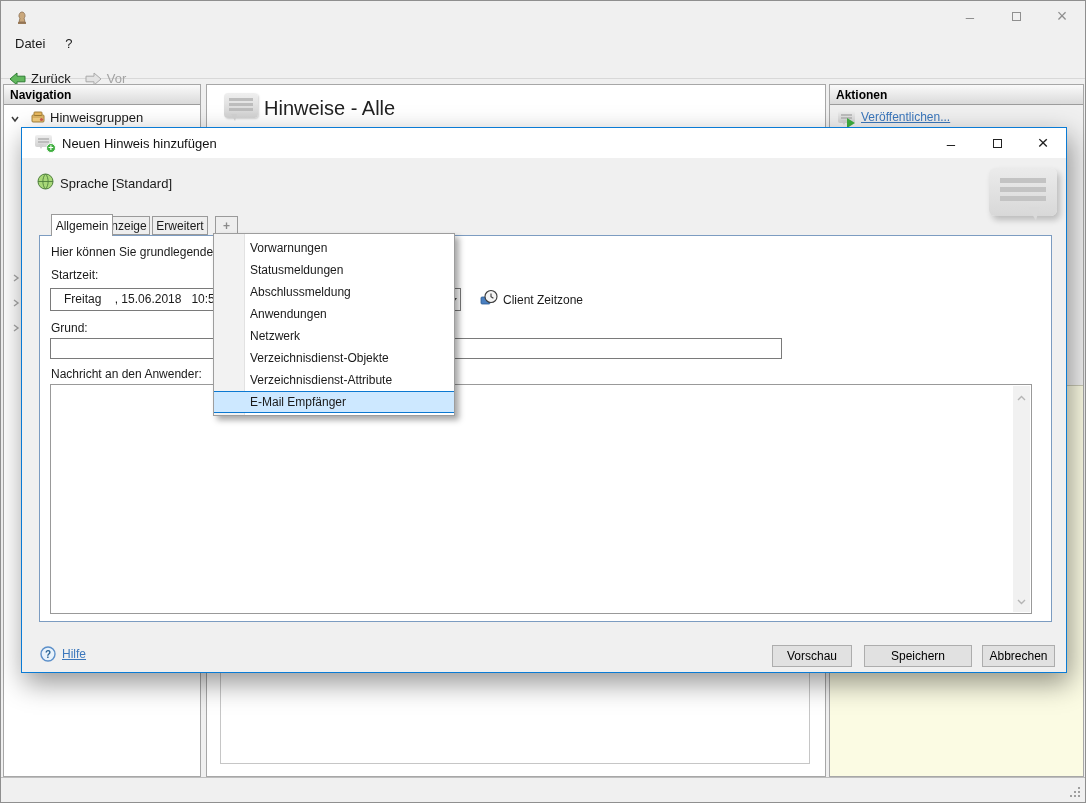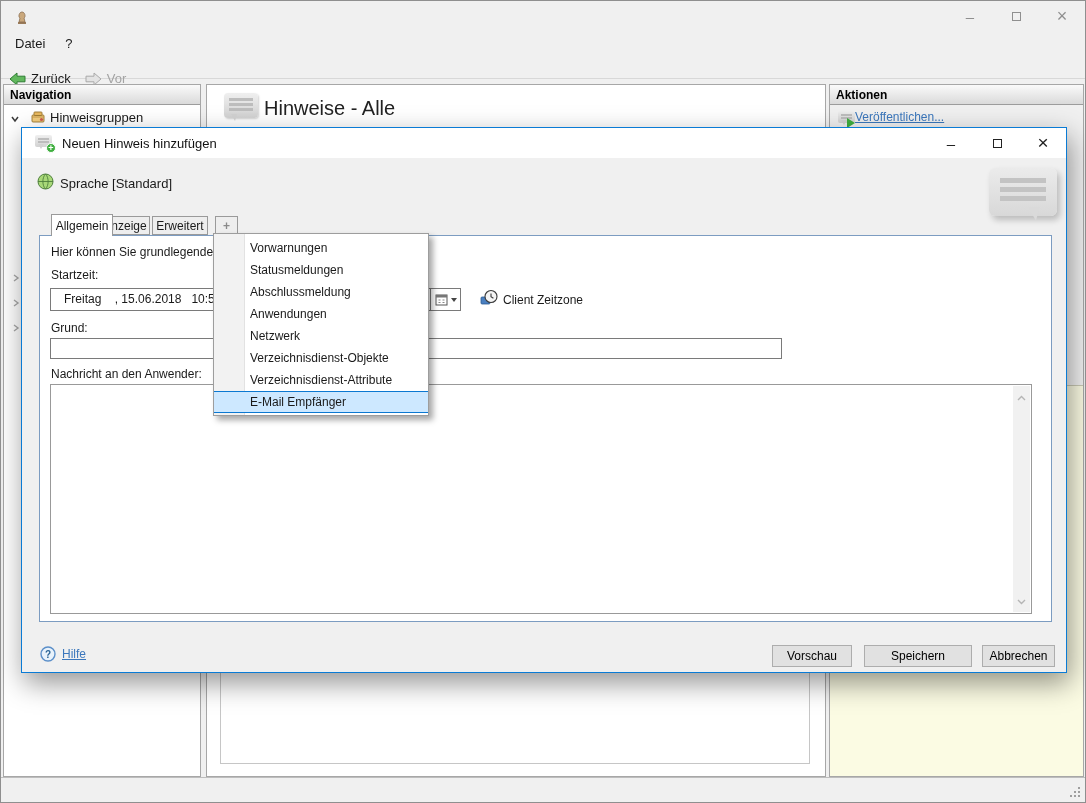--- a/index.html
+++ b/index.html
@@ -32,21 +32,21 @@
   .tree-chev-r { position:absolute; left:7px; width:10px; height:10px; }
   .tree-icon { position:absolute; left:26px; top:0; }
   .tree-label { position:absolute; left:46px; top:1px; font-size:13px; white-space:nowrap; }
 
   .center-panel { position:absolute; left:205px; top:83px; width:620px; bottom:25px; background:#fff; border:1px solid #a7a7a7; }
   .content-header { position:absolute; left:0; top:0; right:0; height:46px; background:#fff; }
   .content-title { position:absolute; left:57px; top:12px; font-size:20px; color:#222; font-weight:400; }
   .center-inner-box { position:absolute; left:13px; right:15px; top:148px; bottom:12px; border:1px solid #c6c6c6; background:#fff; }
 
   .right-panel { position:absolute; left:828px; top:83px; width:255px; bottom:25px; background:#f0f0f0; border:1px solid #a7a7a7; }
-  .action-row { position:absolute; left:8px; top:25px; display:flex; align-items:center; gap:0; }
+  .action-row { position:absolute; left:8px; top:25px; display:flex; align-items:center; gap:6px; }
   .link { color:#3b77bc; text-decoration:underline; font-size:12px; }
   .yellow-box { position:absolute; left:0; right:0; top:300px; bottom:0; background:#fbfbe3; border-top:1px solid #c9c9b4; }
 
   .statusbar { position:absolute; left:0; right:0; bottom:0; height:25px; background:#f0f0f0; border-top:1px solid #bdbdbd; }
   .grip { position:absolute; right:5px; bottom:5px; width:2px; height:2px; background:#9e9e9e;
           box-shadow:0 -8px 0 #9e9e9e, 0 -4px 0 #9e9e9e, -4px 0 0 #9e9e9e, -8px 0 0 #9e9e9e, -4px -4px 0 #9e9e9e; }
 
   
   .bubble { position:relative; background:linear-gradient(180deg,#efefef,#d2d2d2); border-radius:4px; box-shadow:1px 1px 2px rgba(0,0,0,.18); }
   .bubble::after { content:""; position:absolute; bottom:-7px; left:7px; border:4px solid transparent; border-top:7px solid #d2d2d2; border-right-width:2px; }
@@ -90,21 +90,21 @@
   .vscroll .up { position:absolute; top:4px; left:4px; }
   .vscroll .dn { position:absolute; bottom:4px; left:4px; }
 
   .help-row { position:absolute; left:18px; top:518px; display:flex; align-items:center; gap:6px; }
   .btn { position:absolute; top:517px; height:22px; background:#e1e1e1; border:1px solid #adadad; font-size:12px; text-align:center; padding-top:3px; color:#000; }
   .btn-vorschau { left:750px; width:80px; }
   .btn-speichern { left:842px; width:108px; }
   .btn-abbrechen { left:960px; width:73px; }
 
   
-  .popup { position:absolute; left:212px; top:232px; width:216px; background:#fff; border:1px solid #9d9d9d; box-shadow:4px 4px 6px rgba(0,0,0,.35); padding:3px 0 2px 0; z-index:30; }
+  .popup { position:absolute; left:212px; top:232px; width:242px; background:#fff; border:1px solid #9d9d9d; box-shadow:4px 4px 6px rgba(0,0,0,.35); padding:3px 0 2px 0; z-index:30; }
   .popup::before { content:""; position:absolute; left:0; top:0; bottom:0; width:30px; background:#f2f2f2; border-right:1px solid #e2e2e2; }
   .pitem { position:relative; height:22px; line-height:22px; padding-left:36px; font-size:12px; z-index:1; white-space:nowrap; }
   .pitem.selected { background:#cde8ff; border-top:1px solid #0b78d1; border-bottom:1px solid #0b78d1; height:22px; line-height:20px; }
 </style>
 </head>
 <body>
 
 <div id="screen">
 
   <div class="titlebar">

